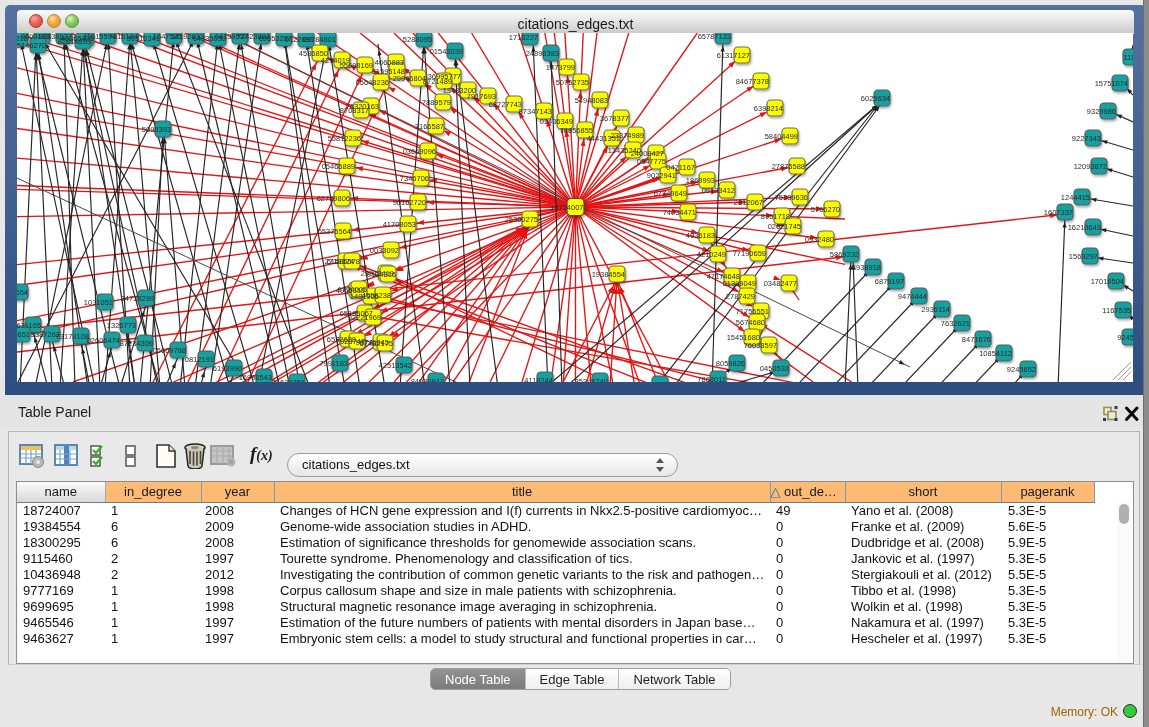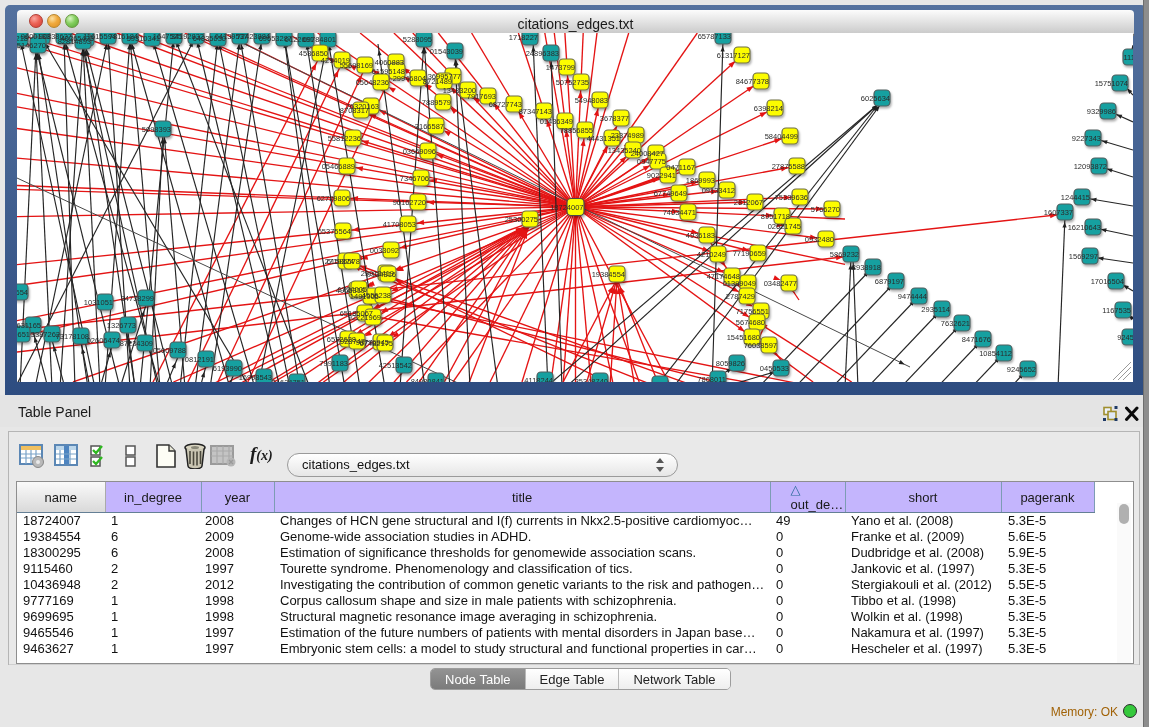--- a/index.html
+++ b/index.html
@@ -17,21 +17,21 @@
 #tphead span { position:absolute; left:18px; top:9px; font-size:14px; color:#1a1a1a; }
 #contentbox { position:absolute; left:8px; top:36px; width:1132px; height:234px;
   background:#e9e9e9; border:1px solid #b5b5b5; border-radius:0; }
 #toolbar { position:absolute; left:8px; top:8px; height:32px; width:100%; }
 #combo { position:absolute; left:270px; top:13px; width:391px; height:24px;
   background:linear-gradient(#ffffff,#e6e6e6); border:1px solid #9a9a9a; border-radius:12px;
   font-size:13px; color:#111; line-height:22px; padding-left:14px; }
 #tablewrap { position:absolute; left:7px; top:49px; width:1118px; height:183px;
   background:#fff; border:1px solid #8e8e8e; overflow:hidden; }
 table { border-collapse:collapse; table-layout:fixed; width:1077px; font-size:13px; }
-th { height:20px; background:#c4b5fd; border-right:1px solid #7d9cb4; border-bottom:1px solid #647f95;
+th { height:20px; background:#fdba74; border-right:1px solid #7d9cb4; border-bottom:1px solid #647f95;
   font-weight:normal; color:#1a1a1a; font-size:13px; }
 th.c1 { background:linear-gradient(#fafafa,#d9d9d9); border-right:1px solid #aaa; }
 td { height:16px; color:#111; white-space:nowrap; overflow:hidden; padding:0; }
 td.c1 { padding-left:6px; }
 td.c2 { padding-left:6px; }
 td.c3 { padding-left:4px; }
 td.c4 { padding-left:6px; }
 td.c5 { padding-left:6px; }
 td.c6 { padding-left:6px; }
 td.c7 { padding-left:7px; }
@@ -852,29 +852,29 @@
             <col class="c5">
             <col class="c6">
             <col class="c7">
           </colgroup>
        <tbody>
             <tr>
               <th class="c1">name</th>
               <th class="c2">in_degree</th>
               <th class="c3">year</th>
               <th class="c4">title</th>
-              <th class="c5" style="text-align:left;padding-left:20px"><span style="color:#2a6a9a">△</span> out_de…</th>
+              <th class="c5" style="text-align:left;padding-left:0"><span style="color:#2a6a9a">△</span> out_de…</th>
               <th class="c6">short</th>
               <th class="c7">pagerank</th>
             </tr>
 <tr>
               <td class="c1">18724007</td>
               <td class="c2">1</td>
               <td class="c3">2008</td>
-              <td class="c4">Changes of HCN gene structural and I(f) currents in Nkx2.5-positive cardiomyoc…</td>
+              <td class="c4">Changes of HCN gene expression and I(f) currents in Nkx2.5-positive cardiomyoc…</td>
               <td class="c5">49</td>
               <td class="c6">Yano et al. (2008)</td>
               <td class="c7">5.3E-5</td>
             </tr>
 <tr>
               <td class="c1">19384554</td>
               <td class="c2">6</td>
               <td class="c3">2009</td>
               <td class="c4">Genome-wide association studies in ADHD.</td>
               <td class="c5">0</td>

